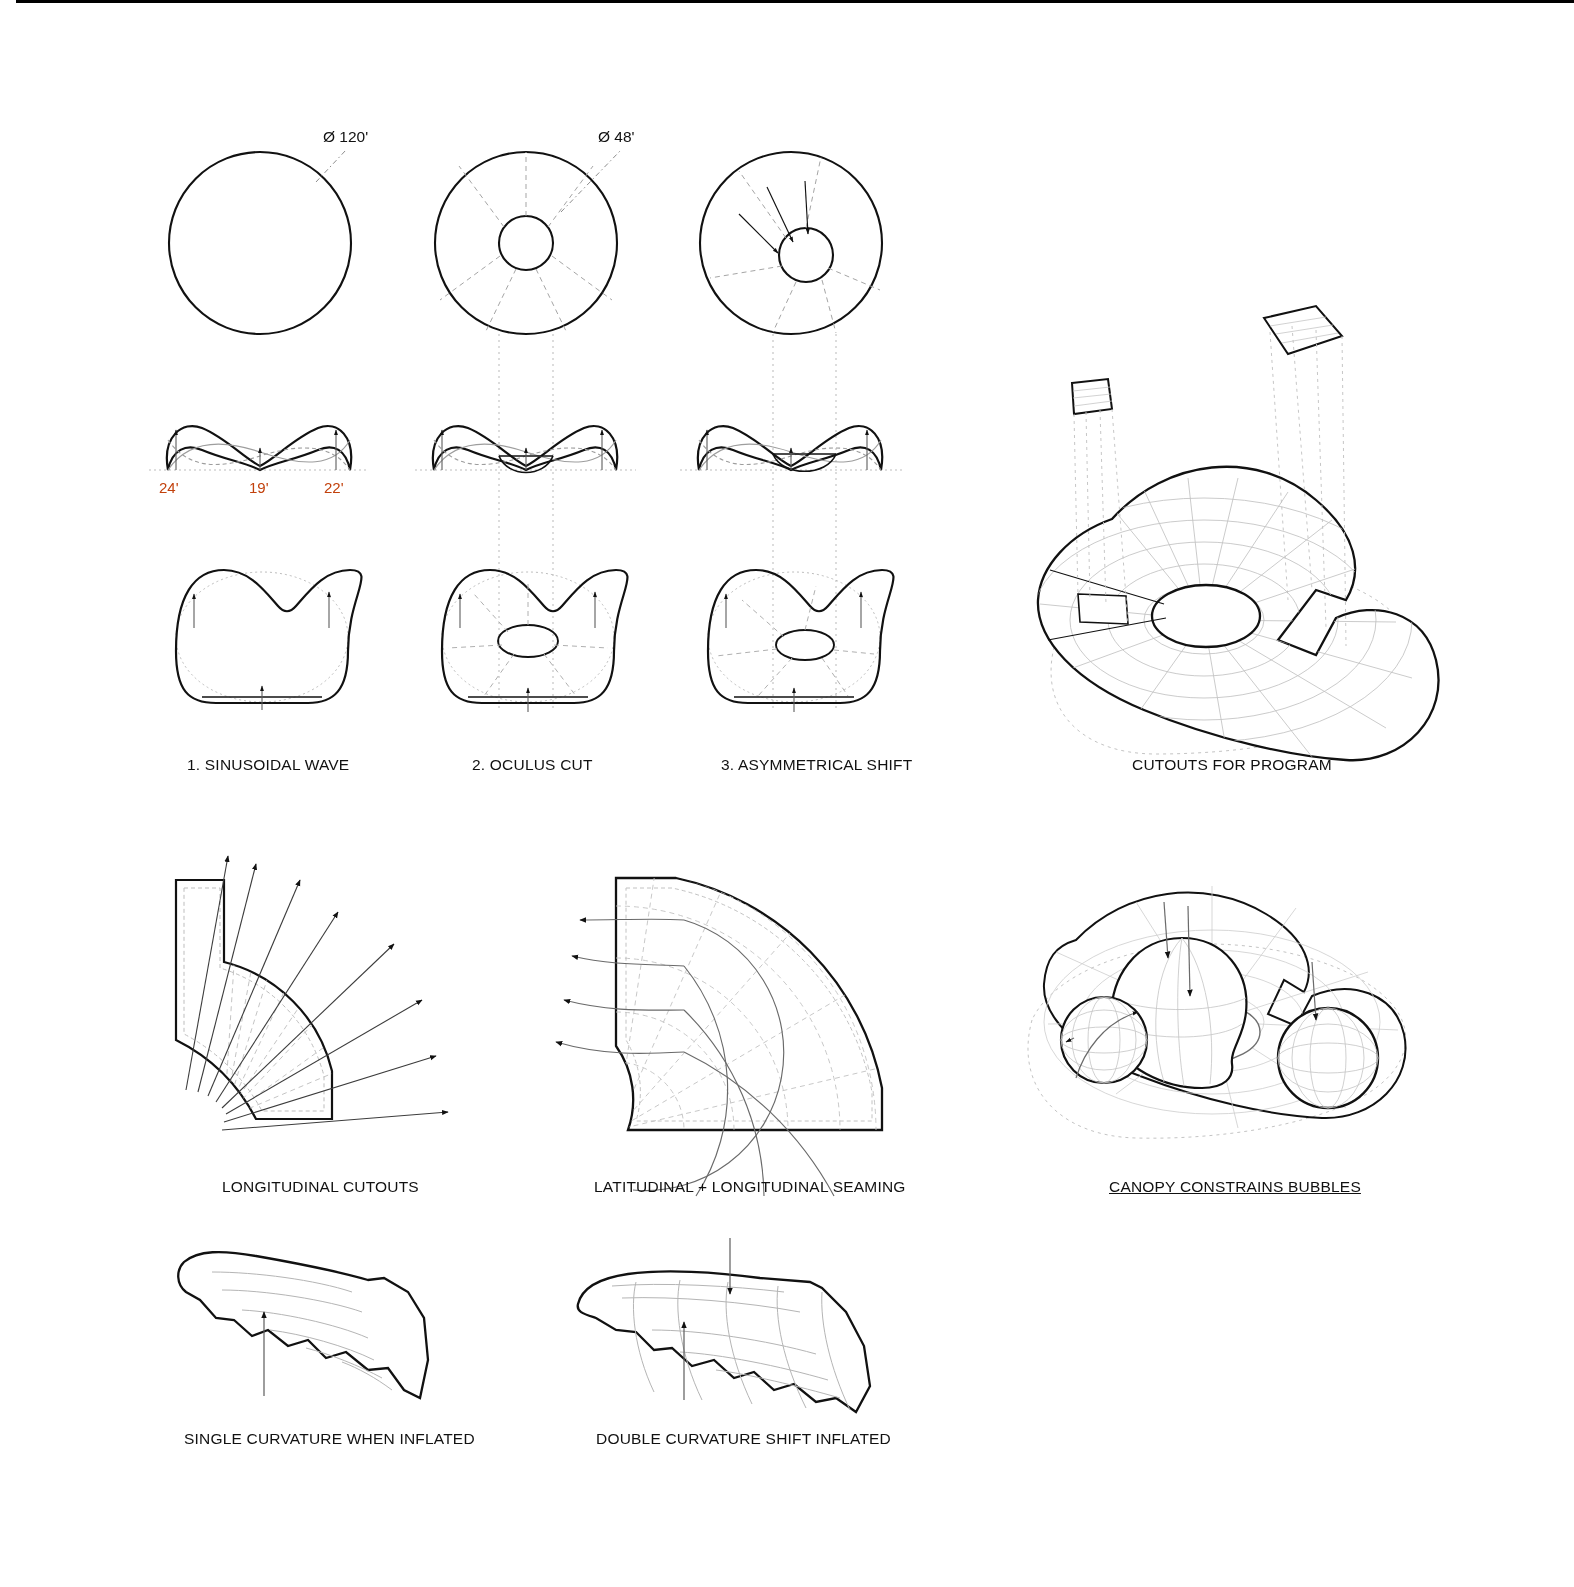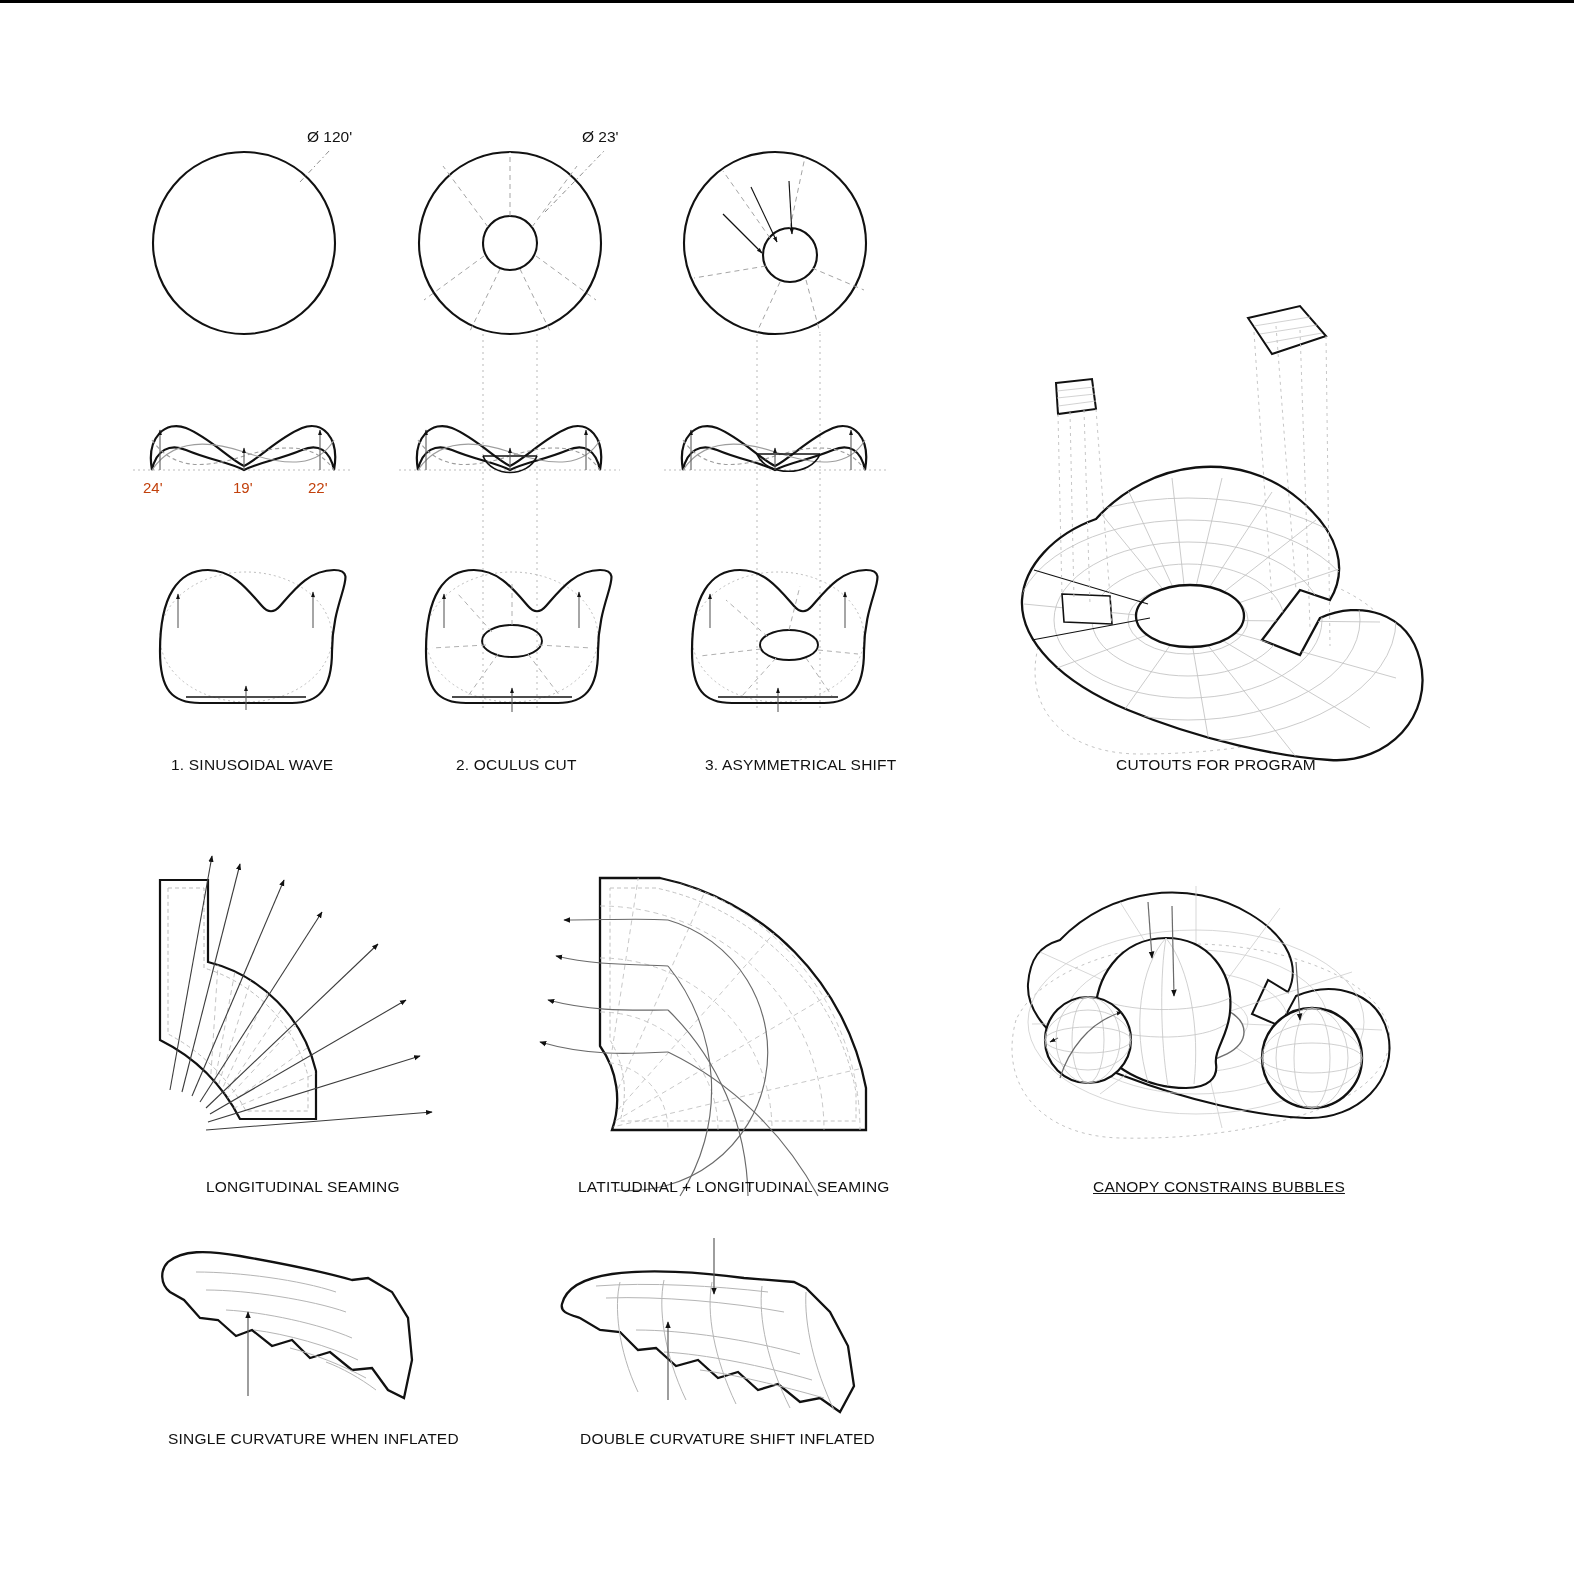--- a/index.html
+++ b/index.html
@@ -2,21 +2,21 @@
 <html><head>
 <meta charset="utf-8">
 <title>Canopy Form-Finding Diagram</title>
 <style>
   html,body{margin:0;padding:0;background:#ffffff;}
   body{
     width:1574px;height:1587px;position:relative;overflow:hidden;
     font-family:"Liberation Sans", sans-serif;
     background:#fff;
   }
-  #sheet{position:absolute;inset:0;}
+  #sheet{position:absolute;inset:0;margin-left:16px;}
   .topline{position:absolute;left:0;top:0;width:1574px;height:3px;background:#000;}
   svg{display:block;}
   .cap{
     position:absolute;
     font-family:"Liberation Sans", sans-serif;
     font-size:15.5px;
     letter-spacing:.2px;
     color:#111;
     white-space:nowrap;
   }
@@ -468,31 +468,31 @@
         <path d="M806 1292 C804 1324 814 1368 834 1410"></path>
       </g>
       <line x1="714" y1="1238" x2="714" y2="1294" stroke="#5d5d5d" stroke-width="1.2" marker-end="url(#ah)"></line>
       <line x1="668" y1="1400" x2="668" y2="1322" stroke="#5d5d5d" stroke-width="1.2" marker-end="url(#ah)"></line>
     </g>
 
   </svg>
 
   <div class="dimlbl" style="left:307px;top:128px;">Ø  120'</div>
 
-  <div class="dimlbl" style="left:582px;top:128px;">Ø  23'</div>
+  <div class="dimlbl" style="left:582px;top:128px;">Ø  48'</div>
 
   <div class="dim" style="left:143px;top:479px;">24'</div>
   <div class="dim" style="left:233px;top:479px;">19'</div>
   <div class="dim" style="left:308px;top:479px;text-align:right;">22'</div>
 
   <div class="cap" style="left:171px;top:756px;">1.  SINUSOIDAL WAVE</div>
   <div class="cap" style="left:456px;top:756px;">2. OCULUS CUT</div>
   <div class="cap" style="left:705px;top:756px;">3. ASYMMETRICAL SHIFT</div>
   <div class="cap" style="left:1116px;top:756px;">CUTOUTS FOR PROGRAM</div>
 
-  <div class="cap" style="left:206px;top:1178px;">LONGITUDINAL SEAMING</div>
+  <div class="cap" style="left:206px;top:1178px;">LONGITUDINAL CUTOUTS</div>
   <div class="cap" style="left:578px;top:1178px;">LATITUDINAL + LONGITUDINAL SEAMING</div>
   <div class="cap" style="left:1093px;top:1178px;text-decoration:underline;">CANOPY CONSTRAINS BUBBLES</div>
 
   <div class="cap" style="left:168px;top:1430px;">SINGLE CURVATURE WHEN INFLATED</div>
   <div class="cap" style="left:580px;top:1430px;">DOUBLE CURVATURE SHIFT INFLATED</div>
 
 </div>
 
 </body></html>

